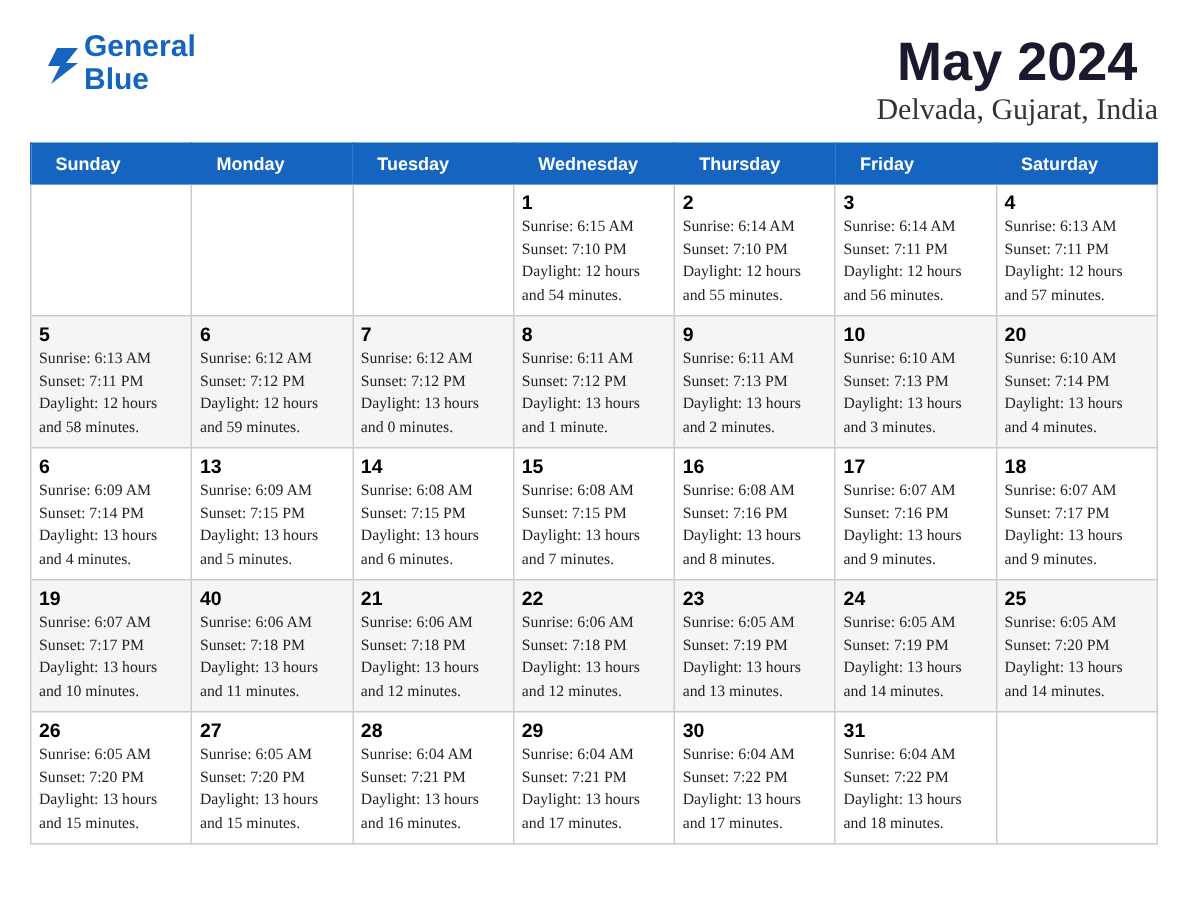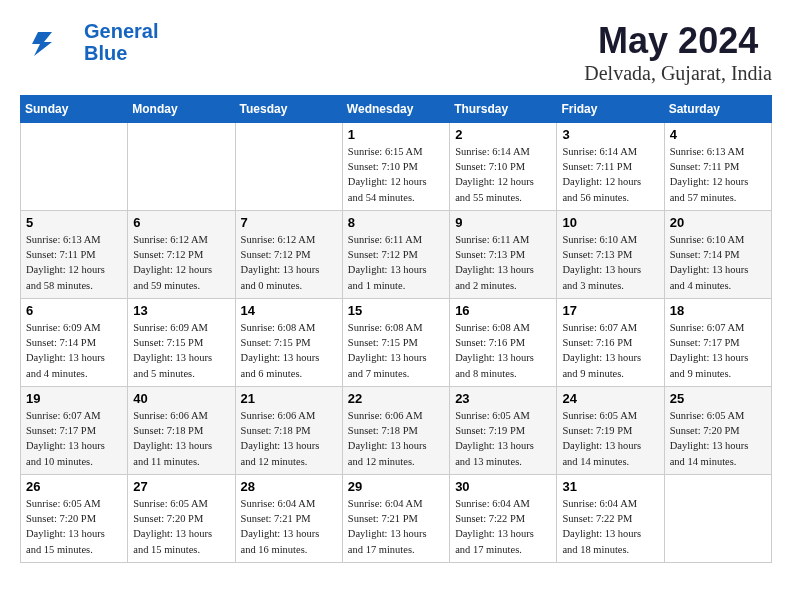--- a/index.html
+++ b/index.html
@@ -18,21 +18,20 @@
     }
     .logo {
       display: flex;
       align-items: center;
     }
     .logo-text {
       font-size: 20px;
       font-weight: bold;
       color: #1a1a2e;
       line-height: 1.1;
-      margin-left: 28px;
     }
     .logo-text span {
       color: #1565c0;
     }
     .logo-icon {
       width: 32px;
       height: 28px;
       margin-right: 4px;
     }
     .title-block {
@@ -49,21 +48,21 @@
       font-family: Liberation Serif, serif;
     }
     .calendar {
       width: 100%;
       border-collapse: collapse;
       font-size: 11px;
     }
     .calendar th {
       background: #1565c0;
       color: #fff;
-      padding: 6px 4px;
+      padding: 6px 16px;
       text-align: left;
       font-size: 12px;
       font-weight: bold;
       border: 1px solid #1565c0;
     }
     .calendar td {
       border: 1px solid #ccc;
       vertical-align: top;
       padding: 4px 5px;
       width: calc(100% / 7);

